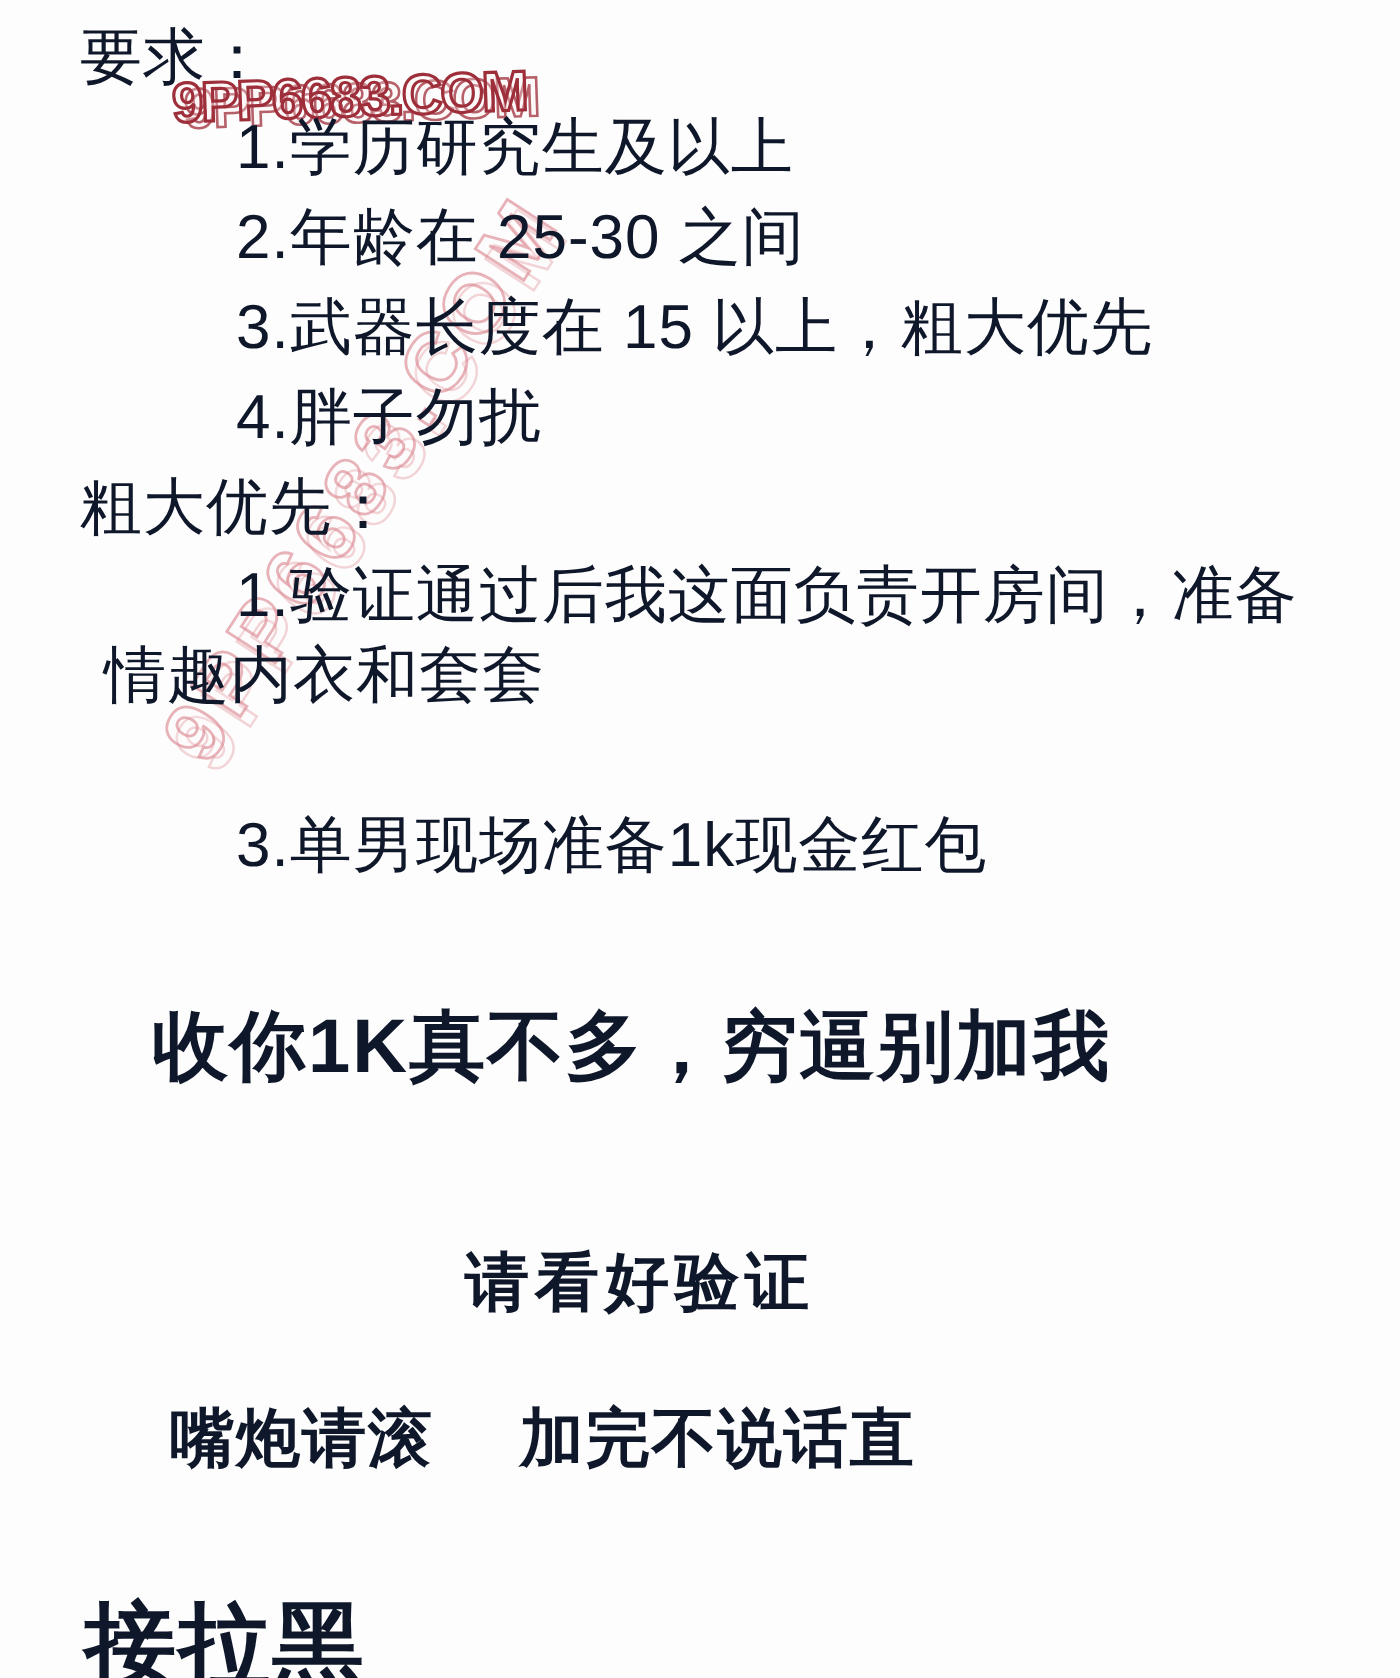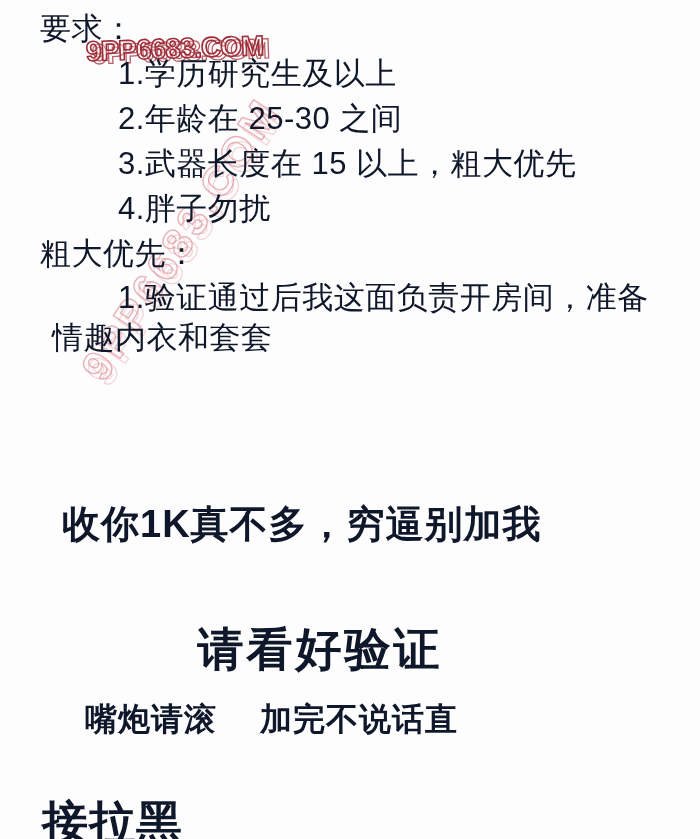--- a/index.html
+++ b/index.html
@@ -23,22 +23,22 @@
   .l0{left:40px;top:12px;}
   .l1{left:118px;top:57px;}
   .l2{left:118px;top:102px;}
   .l3{left:118px;top:147px;}
   .l4{left:118px;top:192px;}
   .l5{left:40px;top:237px;}
   .l6{left:118px;top:281px;}
   .l7{left:52px;top:321px;}
   .l8{left:118px;top:366px;}
   .l9{left:118px;top:406px;}
-  .l10{left:62px;top:504px;font-size:38px;font-weight:700;letter-spacing:1px;text-align:center;}
-  .l11{left:0;width:640px;text-align:center;top:624px;font-size:46px;font-weight:700;letter-spacing:3px;}
+  .l10{left:76px;top:504px;font-size:38px;font-weight:700;letter-spacing:1px;text-align:center;}
+  .l11{left:0;width:640px;text-align:center;top:624px;font-size:32px;font-weight:700;letter-spacing:3px;}
   .l12{left:85px;top:692px;font-size:32px;font-weight:700;letter-spacing:1px;margin-top:10px;}
   .l13{left:42px;top:757px;font-size:46px;font-weight:700;letter-spacing:1px;margin-top:40px;}
 
   
   .wm{position:absolute;pointer-events:none;white-space:nowrap;font-weight:800;}
   .wm-top{
     left:86px;top:33px;
     font-size:28px;
     transform:rotate(-2deg);
     color:rgba(255,242,242,0.30);
@@ -76,18 +76,19 @@
   </div>
 
   <div class="line l0">要求：</div>
   <div class="line l1">1.学历研究生及以上</div>
   <div class="line l2">2.年龄在 25-30 之间</div>
   <div class="line l3">3.武器长度在 15 以上，粗大优先</div>
   <div class="line l4">4.胖子勿扰</div>
   <div class="line l5">粗大优先：</div>
   <div class="line l6">1.验证通过后我这面负责开房间，准备</div>
   <div class="line l7">情趣内衣和套套</div>
+  <div class="line l9">3.单男现场准备1k现金红包</div>
   <div class="line l10">收你1K真不多，穷逼别加我</div>
   <div class="line l11">请看好验证</div>
   <div class="line l12">嘴炮请滚　 加完不说话直</div>
   <div class="line l13">接拉黑</div>
 
 </div>
 
 </body></html>

